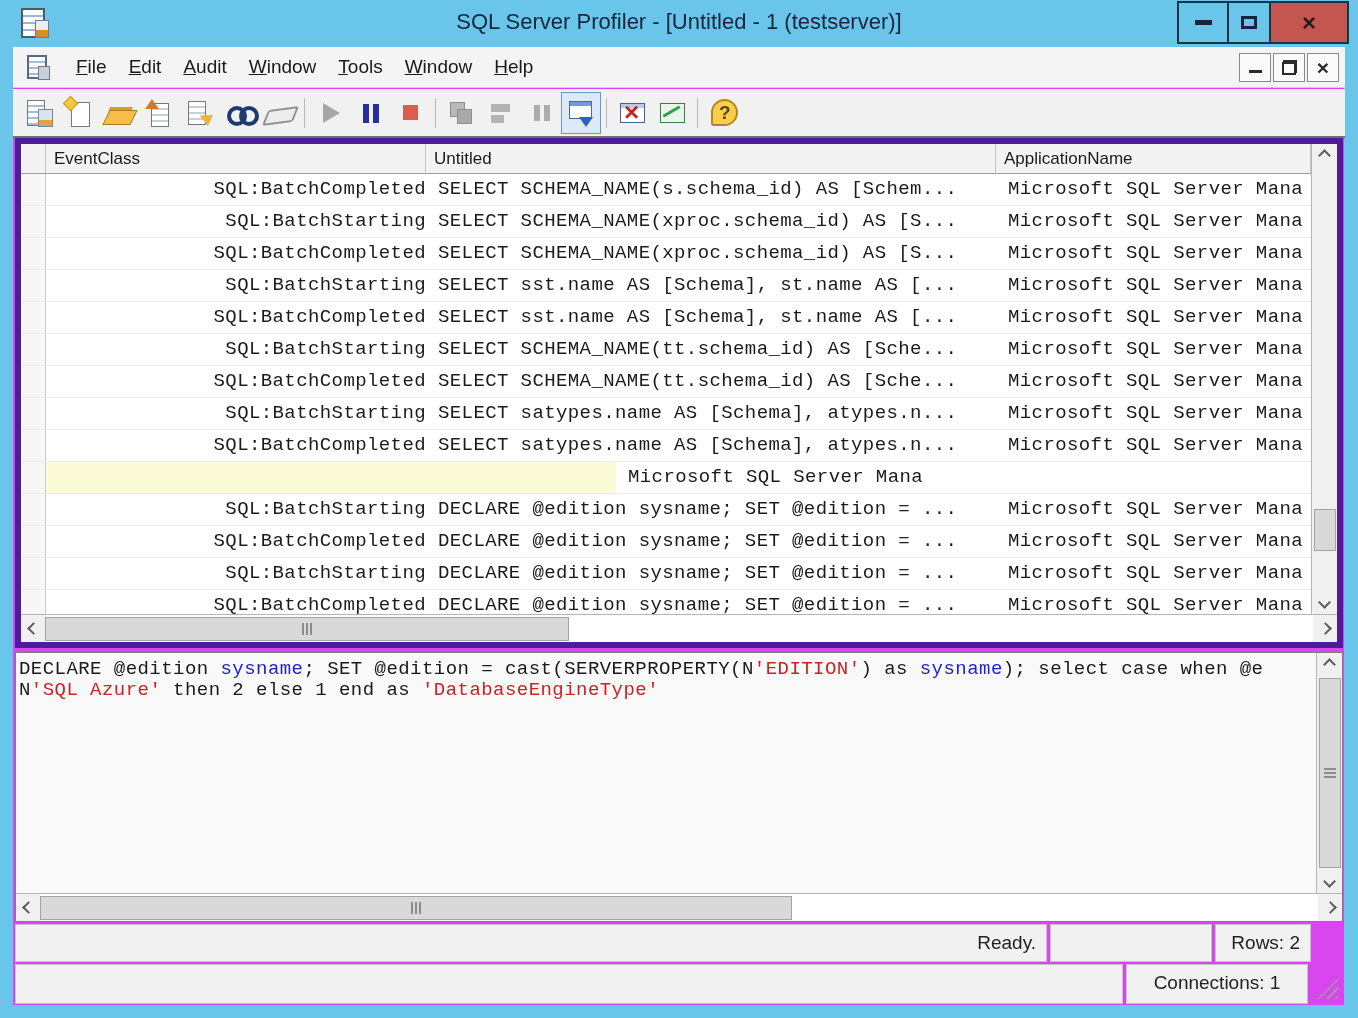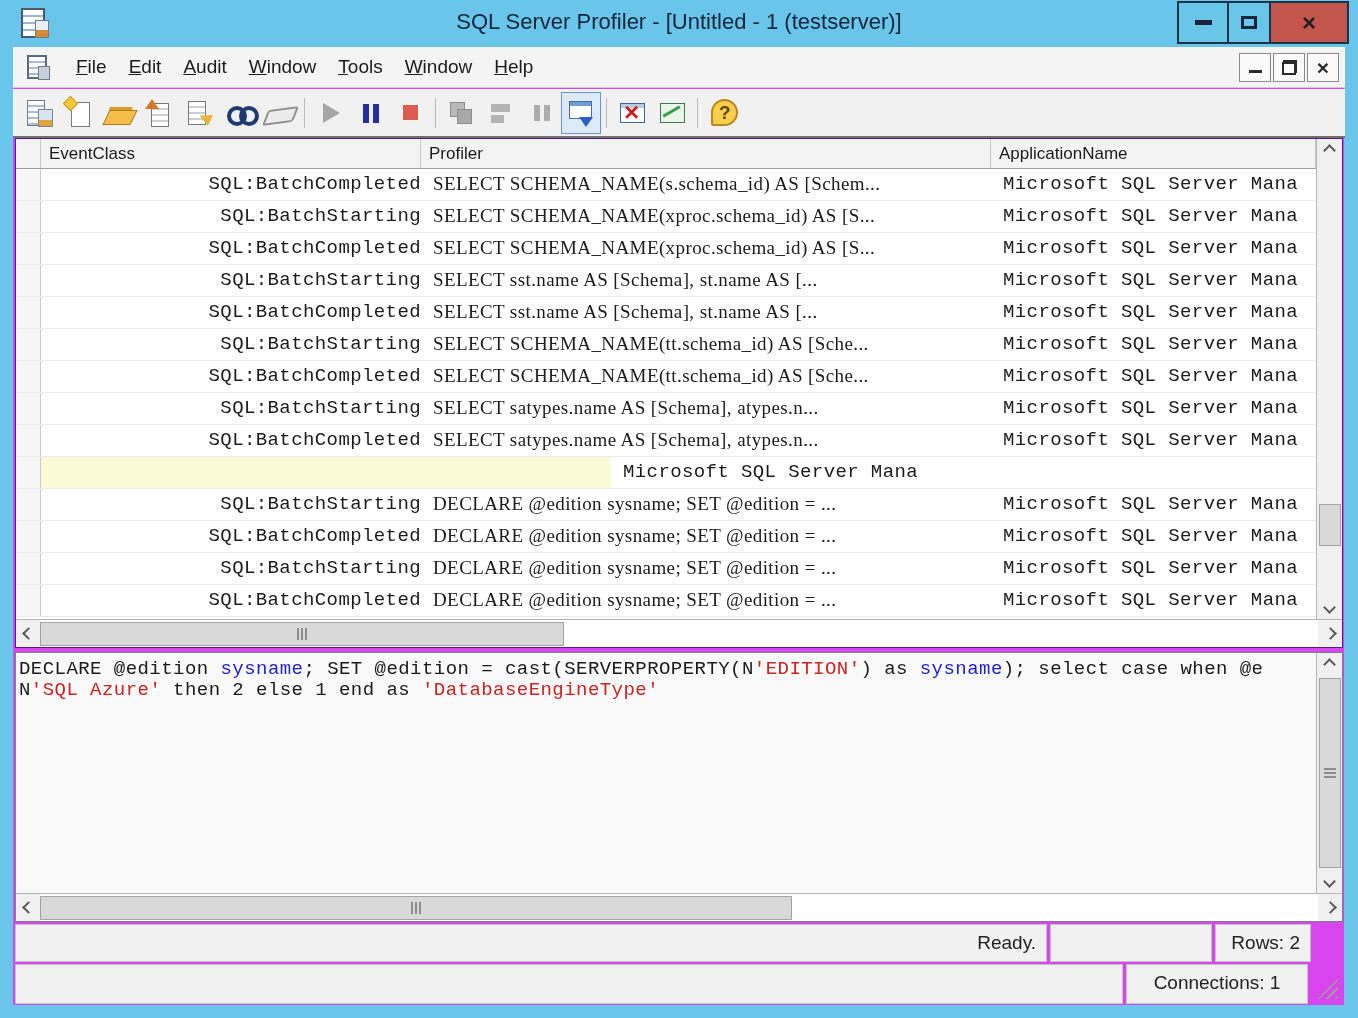--- a/index.html
+++ b/index.html
@@ -89,35 +89,35 @@
   .table-x-icon::before { left:5px; top:7px; width:23px; height:18px;
     background:linear-gradient(#B8CCE4 0 4px, #FFF 4px); border:1px solid #44629A; }
   .table-x-icon::after { content:"×"; left:9px; top:1px; font-size:26px; font-weight:bold; color:#C22; }
   .chart-grid-icon::before { left:5px; top:7px; width:23px; height:18px; background:#EAF4EA; border:1px solid #3F7A46; }
   .chart-grid-icon::after { left:7px; top:14px; width:19px; height:3px; background:#2F9E4F; transform:rotate(-30deg); }
   .help-icon::before { left:5px; top:3px; width:23px; height:23px; background:#F8CE4A; border:2px solid #B8861E; border-radius:50% 50% 50% 10%; }
   .help-icon::after { content:"?"; left:13px; top:6px; font-size:19px; font-weight:bold; color:#5D4400; }
 
   
   .grid { position:absolute; left:2px; top:91px; width:1328px; height:510px;
-    border:1px solid #4c1d95; background:#FFF; }
+    border:6px solid #4c1d95; background:#FFF; }
   .grid-main { position:absolute; left:0; top:0; right:26px; bottom:28px; overflow:hidden; }
   .grid-header { display:flex; height:30px; background:#F3F3F3; border-bottom:1px solid #9F9F9F;
     font-size:17px; color:#1A1A1A; }
   .hcell { padding:5px 0 0 8px; border-right:1px solid #C6C6C6; overflow:hidden; white-space:nowrap; }
   .hc-sel { width:25px; }
   .hc-event { width:380px; }
   .hc-text { width:570px; }
   .hc-app { flex:1; }
   .table-row { display:flex; height:32px; border-bottom:1px solid #EBEBEB;
     font-family:"Liberation Mono","DejaVu Sans Mono",monospace; font-size:19px; letter-spacing:0.4px; color:#1B1B1B; }
   .cell { padding:4px 0 0 12px; overflow:hidden; white-space:nowrap; }
   .c-sel { width:25px; padding:0; background:#F7F7F7; border-right:1px solid #C9C9C9; }
   .c-event { width:380px; padding-left:15px;text-align:right; }
-  .c-text { width:570px;font-family:Liberation Serif, serif; }
+  .c-text { width:570px; }
   .c-text.hl { background:#FBFBD8; }
   .c-app { flex:1; }
 
   
   .vscroll { position:absolute; right:0; top:0; width:26px; background:#F0F0F0; border-left:1px solid #B5B5B5; }
   .grid .vscroll { bottom:28px; }
   .hscroll { position:absolute; left:0; right:0; bottom:0; height:28px; background:#FFF; border-top:1px solid #B5B5B5; }
   .sb-arrow { position:absolute; display:flex; align-items:center; justify-content:center; background:#F0F0F0; }
   .sb-arrow.up { left:0; top:0; width:100%; height:23px; }
   .sb-arrow.down { left:0; bottom:0; width:100%; height:23px; }
@@ -260,21 +260,21 @@
         <button class="tbtn">
           <span class="tico help-icon"></span>
         </button>
       </div>
 
     <div class="grid">
       <div class="grid-main">
         <div class="grid-header">
           <div class="hcell hc-sel"></div>
           <div class="hcell hc-event">EventClass</div>
-          <div class="hcell hc-text">Profiler</div>
+          <div class="hcell hc-text">Untitled</div>
           <div class="hcell hc-app">ApplicationName</div>
         </div>
         <div id="grid-rows">
             <div class="table-row">
               <div class="cell c-sel"></div>
               <div class="cell c-event">SQL:BatchCompleted</div>
               <div class="cell c-text">SELECT SCHEMA_NAME(s.schema_id) AS [Schem...</div>
               <div class="cell c-app">Microsoft SQL Server Mana</div>
             </div>
             <div class="table-row">

